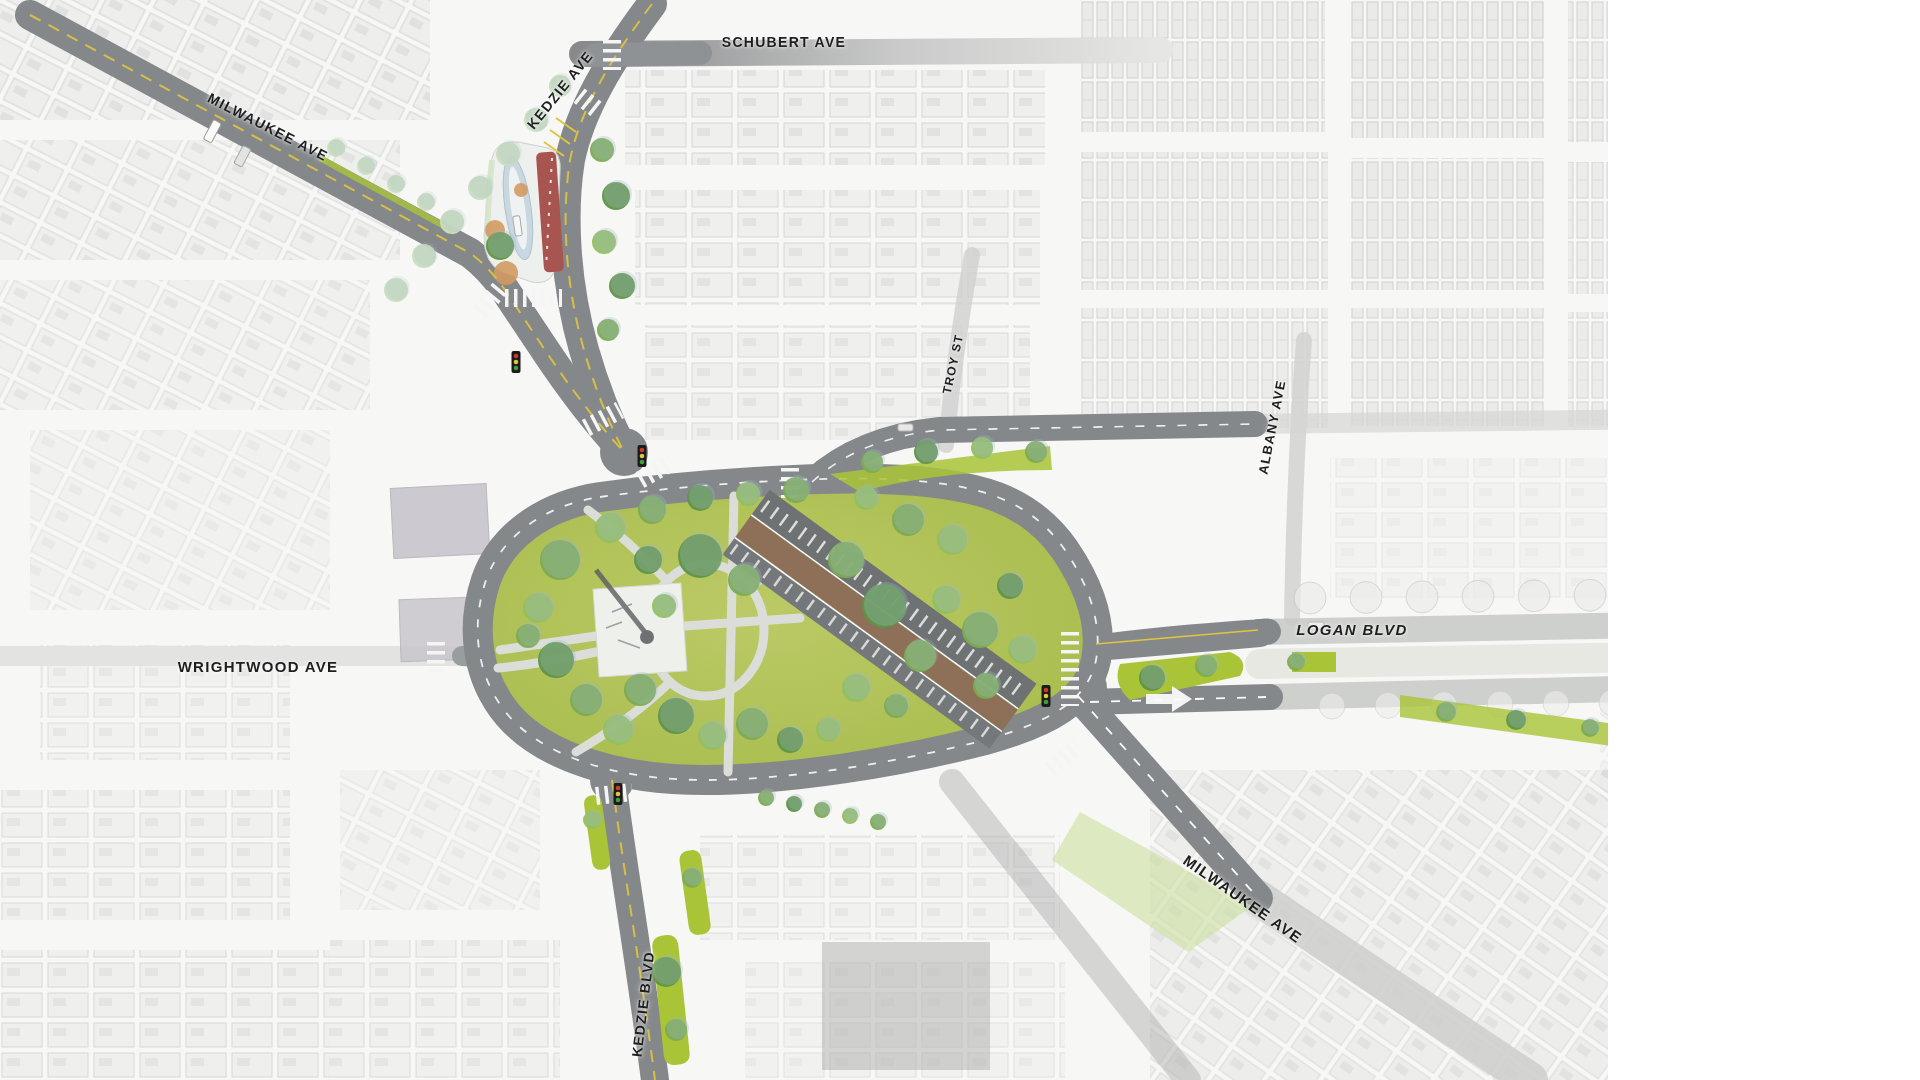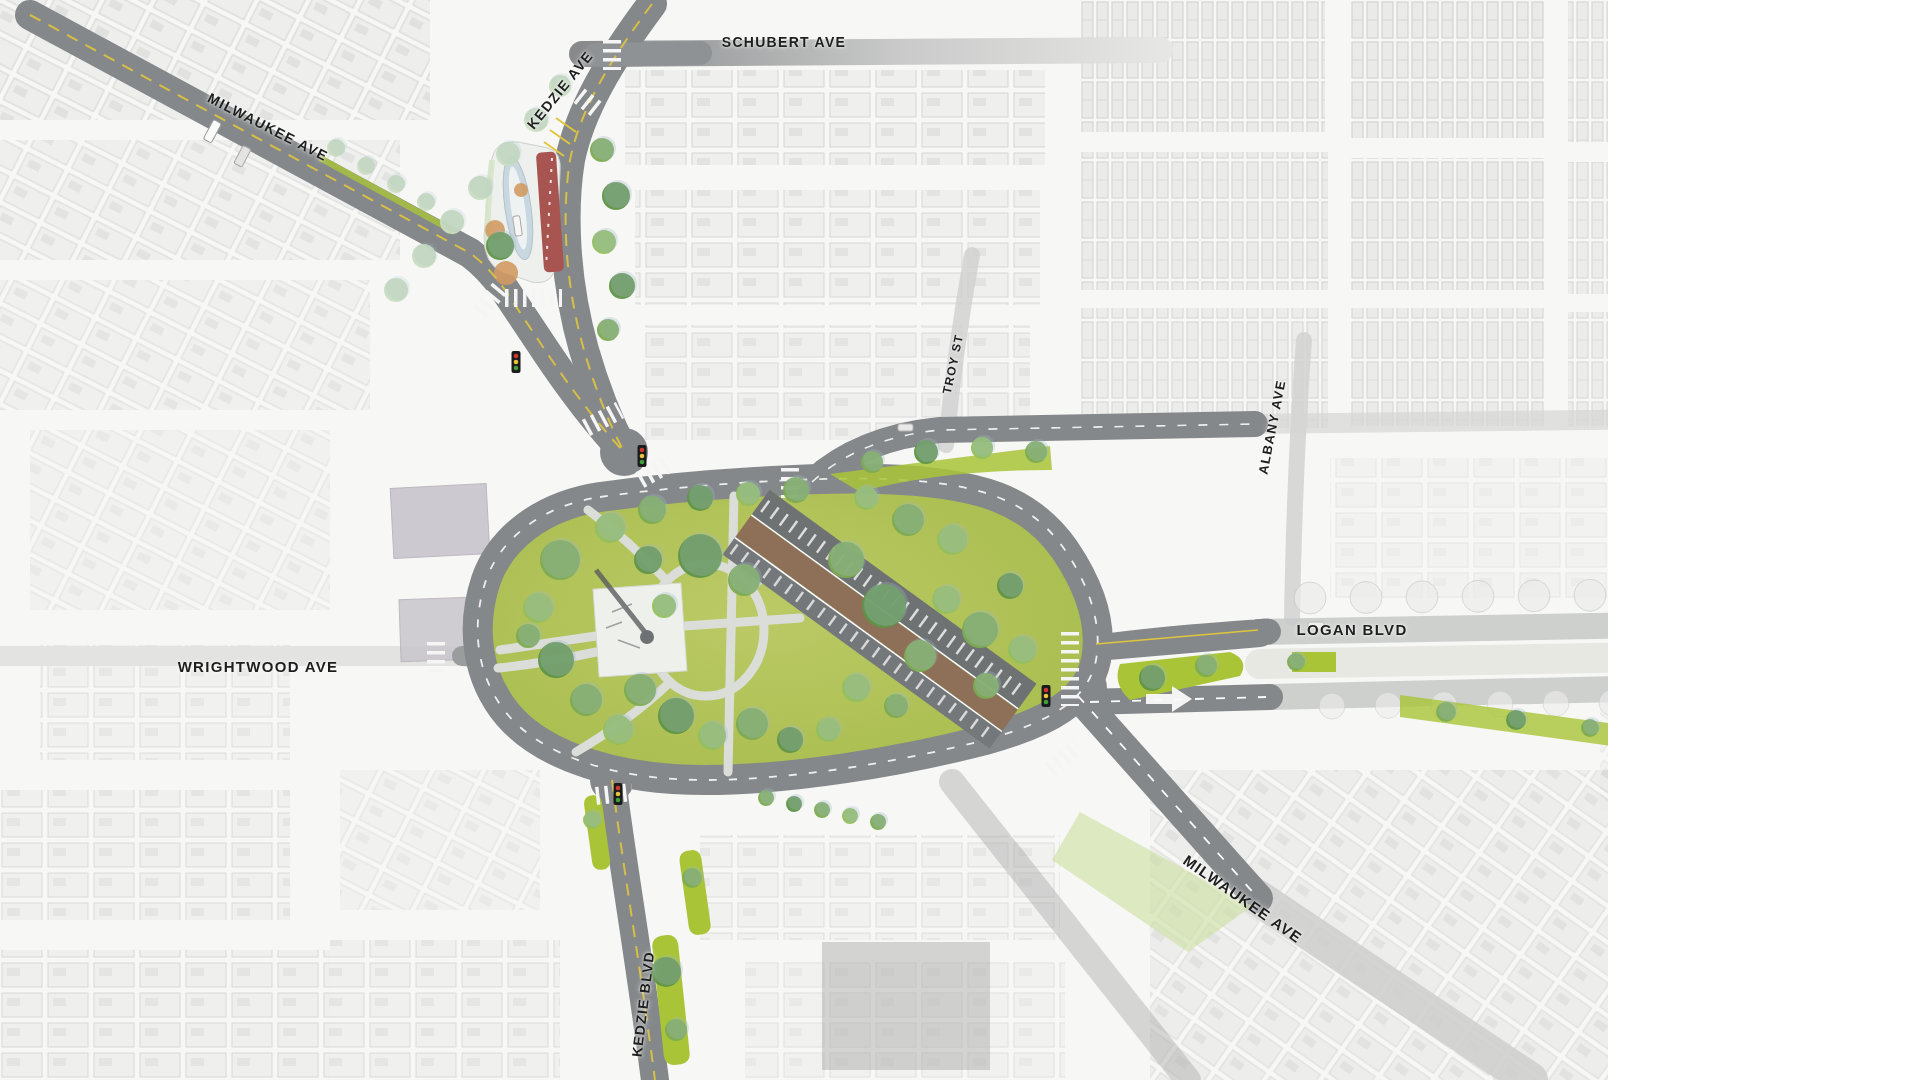--- a/index.html
+++ b/index.html
@@ -402,17 +402,17 @@
     <rect x="-9" y="-15" width="18" height="5.5" fill="#151515"></rect>
   </g>
 </svg>
 
 <div class="street-label" style="left:784px;top:42px;font-size:14px;transform:translate(-50%,-50%);">SCHUBERT AVE</div>
 <div class="street-label" style="left:560px;top:90px;font-size:14px;transform:translate(-50%,-50%) rotate(-51deg);">KEDZIE AVE</div>
 <div class="street-label" style="left:268px;top:127px;font-size:14px;transform:translate(-50%,-50%) rotate(27deg);">MILWAUKEE AVE</div>
 <div class="street-label" style="left:953px;top:364px;font-size:12px;transform:translate(-50%,-50%) rotate(-78deg);">TROY ST</div>
 <div class="street-label" style="left:1272px;top:427px;font-size:13px;transform:translate(-50%,-50%) rotate(-79deg);">ALBANY AVE</div>
 <div class="street-label" style="left:258px;top:634px;font-size:15px;transform:translate(-50%,-50%);margin-top:32px;">WRIGHTWOOD AVE</div>
-<div class="street-label" style="left:1352px;top:629px;font-size:15px;transform:translate(-50%,-50%);">LOGAN BLVD</div>
+<div class="street-label" style="left:1352px;top:629px;font-size:15px;transform:translate(-50%,-50%);font-style:italic;">LOGAN BLVD</div>
 <div class="street-label" style="left:1243px;top:899px;font-size:15px;transform:translate(-50%,-50%) rotate(35deg);">MILWAUKEE AVE</div>
 <div class="street-label" style="left:643px;top:1004px;font-size:14px;transform:translate(-50%,-50%) rotate(-83deg);">KEDZIE BLVD</div>
 
 </div>
 
 </body></html>

